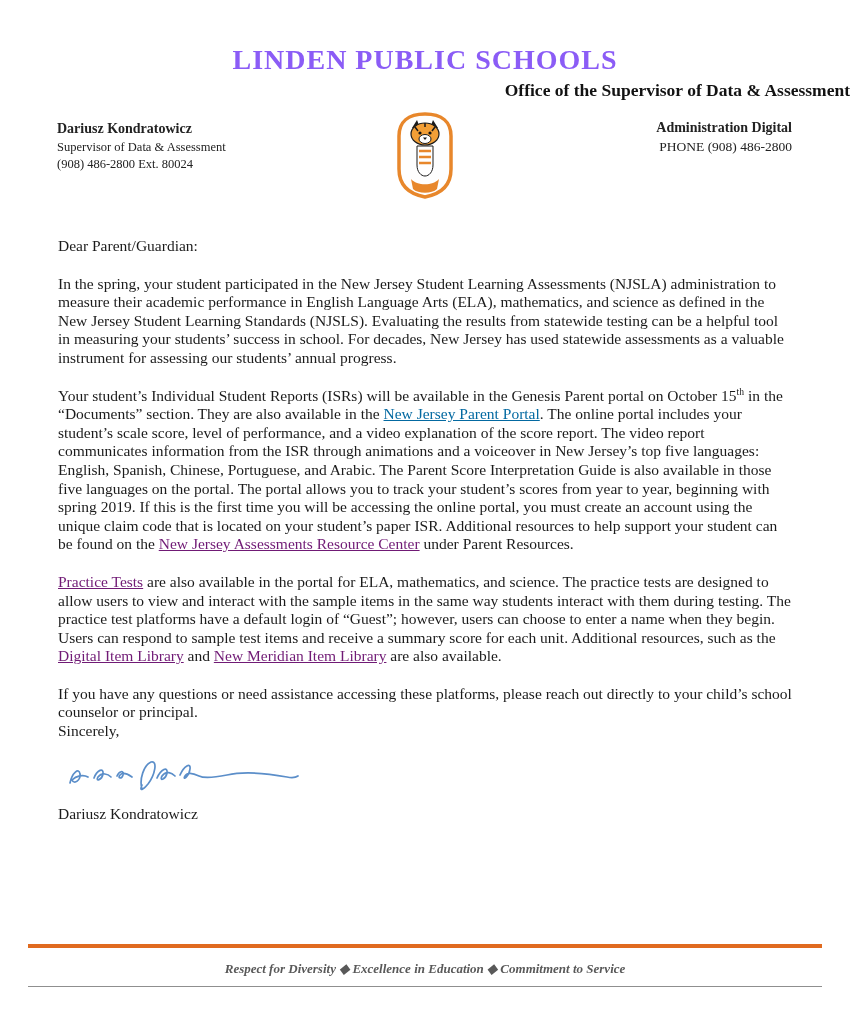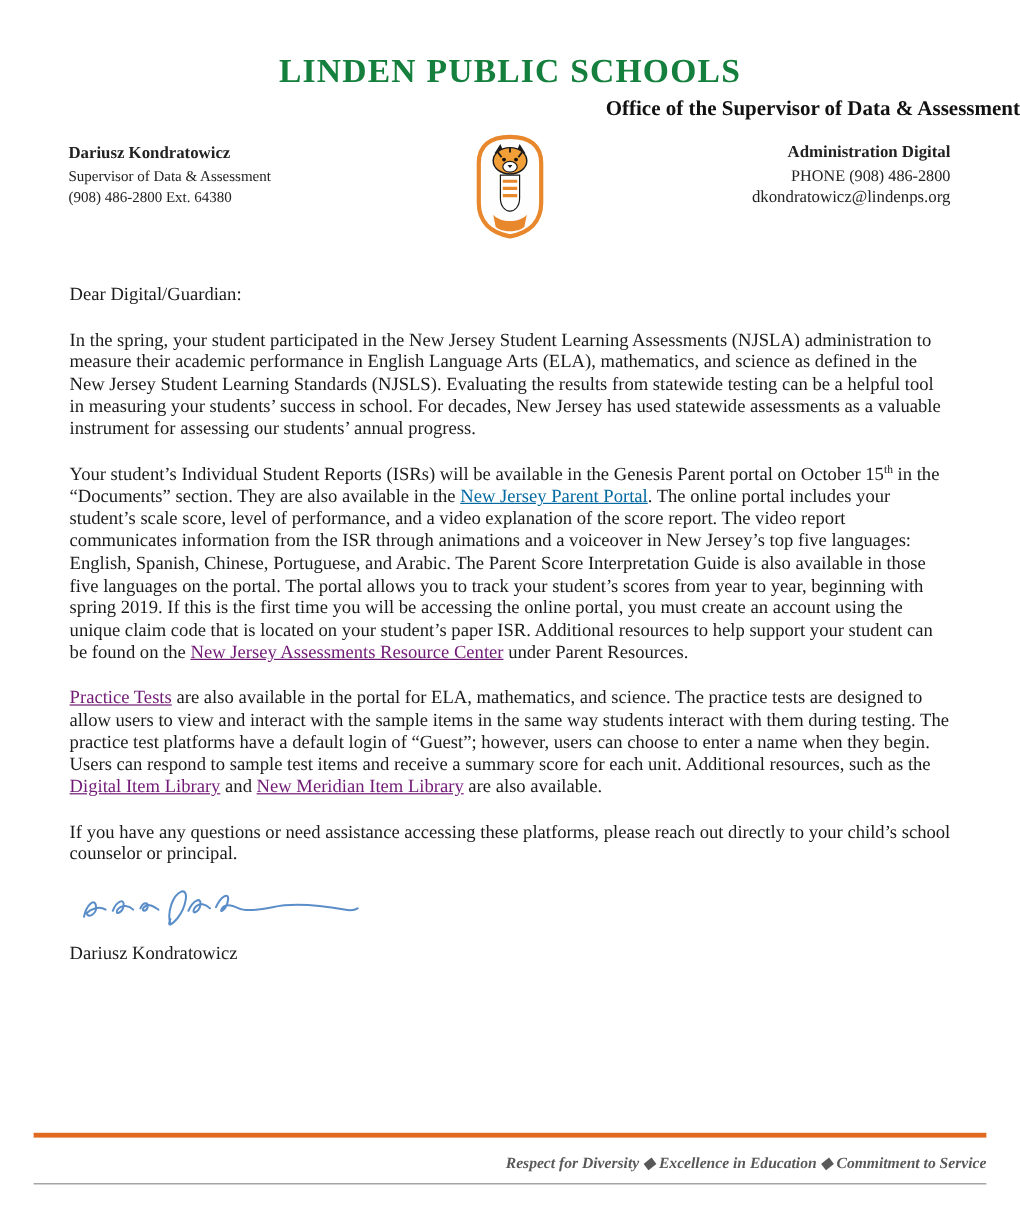--- a/index.html
+++ b/index.html
@@ -12,21 +12,21 @@
     overflow:hidden;
   }
   .page { width:850px; height:1024px; position:relative; padding-top:44px; background:#ffffff; }
 
   
   .school-name {
     text-align:center;
     font-size:28px;
     font-weight:bold;
     letter-spacing:1px;
-    color:#15803d;
+    color:#8b5cf6;
     font-family:"Liberation Serif", serif;
   }
   .office-title {
     text-align:right;
     font-size:17.5px;
     font-weight:bold;
     color:#121212;
     margin-top:4px;
   }
   .contact-row {
@@ -65,21 +65,21 @@
   a.link, a.link-muted { text-decoration:underline; cursor:pointer; }
   a.link { color:#701a75; }
   a.link-muted { color:#0369a1;font-family:Liberation Serif, serif; }
 
   .signature { margin:10px 0 2px 4px; width:240px; height:52px; }
 
   
   .page-footer { position:absolute; left:28px; right:28px; top:944px; }
   .footer-bar { height:4px; background:#E06A1F; }
   .motto {
-    text-align:right;
+    text-align:center;
     font-style:italic;
     font-weight:bold;
     font-size:13px;
     color:#595959;
     margin-top:13px;
   }
   .footer-line { height:1px; background:#8f8f8f; margin-top:9px; }
 </style>
 </head>
 <body>
@@ -87,21 +87,21 @@
 <div class="page">
 
   <header>
     <div class="school-name">LINDEN PUBLIC SCHOOLS</div>
     <div class="office-title">Office of the Supervisor of Data &amp; Assessment</div>
 
     <div class="contact-row">
       <div class="sender">
         <div class="name">Dariusz Kondratowicz</div>
         <div>Supervisor of Data &amp; Assessment</div>
-        <div>(908) 486-2800 Ext. 64380</div>
+        <div>(908) 486-2800 Ext. 80024</div>
       </div>
 
       <div class="logo-wrap">
         <svg width="72" height="90" viewBox="0 0 72 90">
           <path d="M36 3 C53 3 62 11 62 25 L62 58 C62 74 52 83 36 86 C20 83 10 74 10 58 L10 25 C10 11 19 3 36 3 Z" fill="#fefefe" stroke="#E8872B" stroke-width="3.5"></path>
           <path d="M23 17 L28 9 L31 17 Z" fill="#1a1a1a"></path>
           <path d="M49 17 L44 9 L41 17 Z" fill="#1a1a1a"></path>
           <ellipse cx="36" cy="23" rx="14" ry="11" fill="#F29F37" stroke="#1a1a1a" stroke-width="1.2"></ellipse>
           <path d="M26 16 L29 20 M46 16 L43 20 M36 12 L36 16" stroke="#1a1a1a" stroke-width="1.5" fill="none"></path>
           <circle cx="31" cy="22" r="1.6" fill="#111"></circle>
@@ -110,32 +110,32 @@
           <path d="M34 26.5 L38 26.5 L36 29 Z" fill="#1a1a1a"></path>
           <path d="M28 35 L44 35 L44 54 C44 61 40 65 36 65 C32 65 28 61 28 54 Z" fill="#ffffff" stroke="#1a1a1a" stroke-width="1"></path>
           <path d="M30 40 L42 40 M30 46 L42 46 M30 52 L42 52" stroke="#E8872B" stroke-width="2.6" fill="none"></path>
           <path d="M22 68 C28 75 44 75 50 68 L48 78 C43 83 29 83 24 78 Z" fill="#E8872B"></path>
         </svg>
       </div>
 
       <div class="admin">
         <div class="building">Administration Digital</div>
         <div>PHONE (908) 486-2800</div>
-        <div class="email">dkondratowicz@lindenps.org</div>
       </div>
     </div>
   </header>
 
   <main class="body-text">
-    <p class="line">Dear Digital/Guardian:</p>
+    <p class="line">Dear Parent/Guardian:</p>
 
     <p class="para"><span>In the spring, your student participated in the New Jersey Student Learning Assessments (NJSLA) administration to measure their academic performance in English Language Arts (ELA), mathematics, and science as defined in the New Jersey Student Learning Standards (NJSLS). Evaluating the results from statewide testing can be a helpful tool in measuring your students’ success in school. For decades, New Jersey has used statewide assessments as a valuable instrument for assessing our students’ annual progress.</span></p>
     <p class="para"><span>Your student’s Individual Student Reports (ISRs) will be available in the Genesis Parent portal on October 15</span><sup>th</sup><span> in the “Documents” section. They are also available in the </span><a href="#" class="link-muted">New Jersey Parent Portal</a><span>. The online portal includes your student’s scale score, level of performance, and a video explanation of the score report. The video report communicates information from the ISR through animations and a voiceover in New Jersey’s top five languages: English, Spanish, Chinese, Portuguese, and Arabic. The Parent Score Interpretation Guide is also available in those five languages on the portal. The portal allows you to track your student’s scores from year to year, beginning with spring 2019. If this is the first time you will be accessing the online portal, you must create an account using the unique claim code that is located on your student’s paper ISR. Additional resources to help support your student can be found on the </span><a href="#" class="link">New Jersey Assessments Resource Center</a><span> under Parent Resources.</span></p>
     <p class="para"><a href="#" class="link">Practice Tests</a><span> are also available in the portal for ELA, mathematics, and science. The practice tests are designed to allow users to view and interact with the sample items in the same way students interact with them during testing. The practice test platforms have a default login of “Guest”; however, users can choose to enter a name when they begin. Users can respond to sample test items and receive a summary score for each unit. Additional resources, such as the </span><a href="#" class="link">Digital Item Library</a><span> and </span><a href="#" class="link">New Meridian Item Library</a><span> are also available.</span></p>
     <p class="para tight"><span>If you have any questions or need assistance accessing these platforms, please reach out directly to your child’s school counselor or principal.</span></p>
+    <p class="line tight">Sincerely,</p>
 
     <div class="signature">
       <svg width="240" height="52" viewBox="0 0 240 52">
         <path d="M8 32 C10 22 17 16 18 23 C19 29 12 34 10 29 C14 25 21 23 26 26 M32 27 C35 19 42 16 41 23 C40 29 33 31 36 26 C40 21 46 23 49 26 M55 25 C57 20 62 19 61 24 C60 28 55 28 58 24 C62 20 67 24 70 26" stroke="#5B8EC9" stroke-width="1.7" fill="none" stroke-linecap="round"></path>
         <path d="M80 38 C77 28 82 14 89 11 C96 9 93 24 86 33 C81 39 77 41 80 34 M95 27 C99 18 106 15 105 22 C104 28 97 31 100 25 C104 19 110 22 113 25 M118 24 C122 15 129 11 128 18 C127 26 120 30 123 25 C126 20 133 23 137 25 C143 28 155 26 165 24 C183 20 203 22 225 26 C230 27 233 27 236 25" stroke="#5B8EC9" stroke-width="1.7" fill="none" stroke-linecap="round"></path>
       </svg>
     </div>
 
     <p class="line">Dariusz Kondratowicz</p>
   </main>

